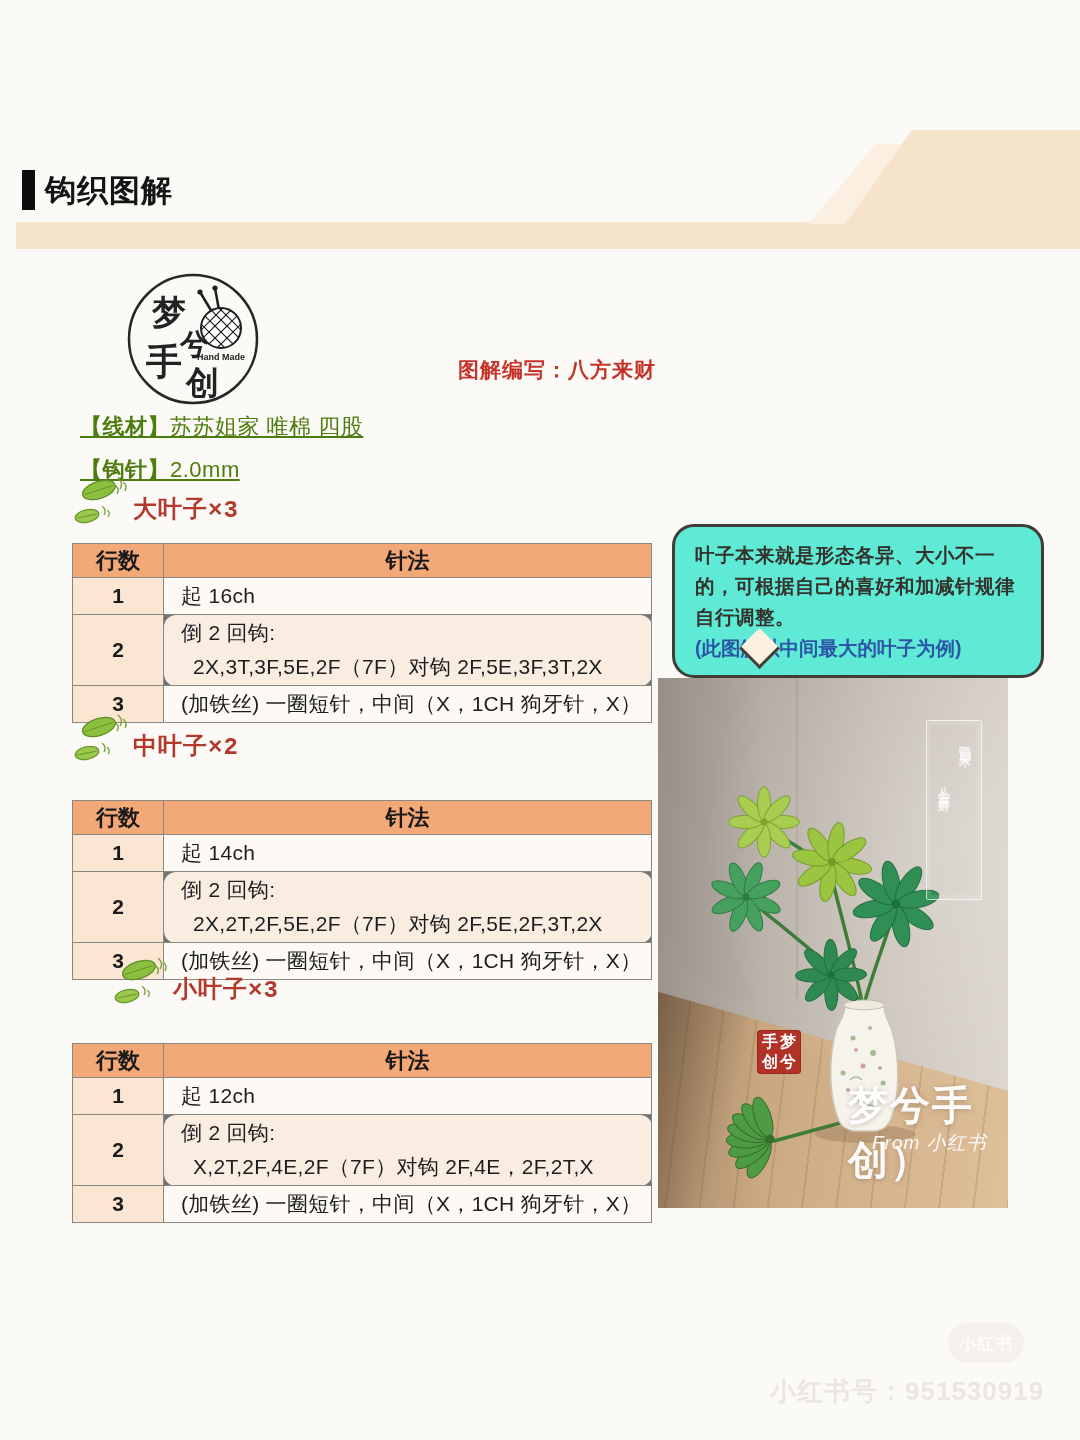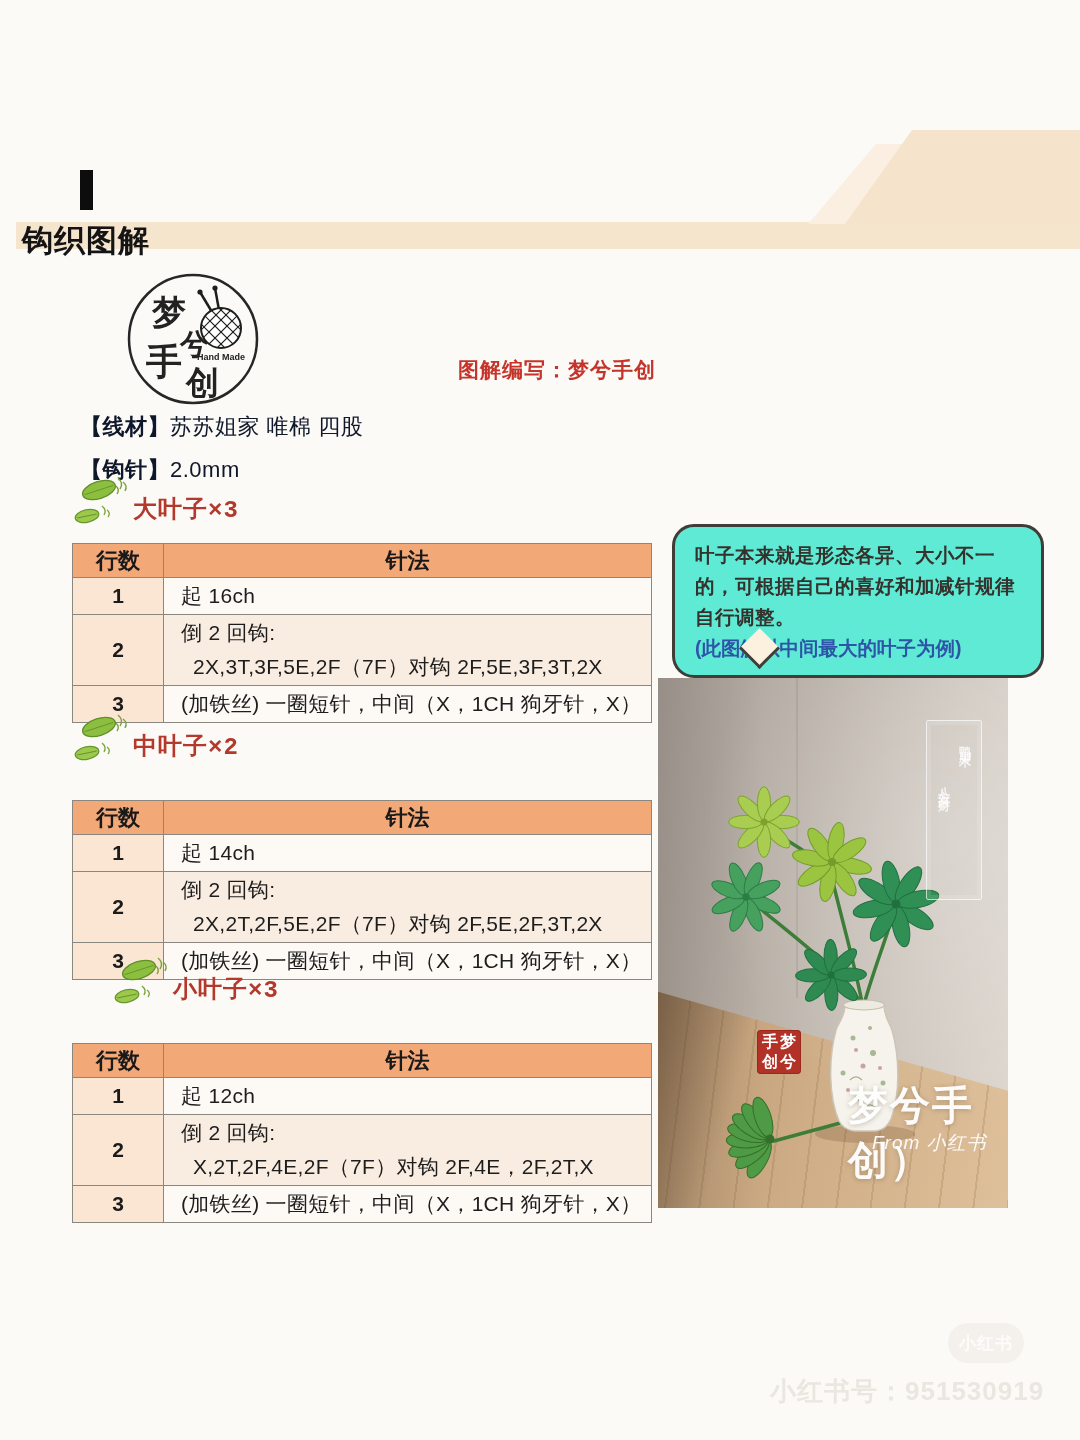--- a/index.html
+++ b/index.html
@@ -1,55 +1,55 @@
 <!DOCTYPE html>
 <html><head>
 <meta charset="utf-8">
 <style>
   html,body{margin:0;padding:0;background:#ffffff;}
   .page{position:relative;width:1080px;height:1440px;background:#fcfaf6;overflow:hidden;
         font-family:"Liberation Sans","DejaVu Sans",sans-serif;}
 
   
-  .top-tag{position:absolute;left:22px;top:170px;display:flex;align-items:center;gap:10px;z-index:3;flex-direction:column;}
+  .top-tag{position:absolute;left:22px;top:170px;display:flex;align-items:flex-start;gap:10px;z-index:3;}
   .tag-bar{width:13px;height:40px;background:#0d0d0d;}
   .tag-text{font-size:31px;font-weight:900;color:#141414;letter-spacing:1px;}
   .band{position:absolute;left:16px;top:222px;width:1064px;height:27px;background:#f6e5cd;}
   .trapwrap{position:absolute;left:0;top:128px;width:1080px;height:96px;}
   .trap-light{position:absolute;inset:0;background:#faefe1;
       clip-path:polygon(808px 96px,876px 16px,934px 16px,934px 96px);}
   .trap-main{position:absolute;inset:0;background:#f5e3cb;
       clip-path:polygon(845px 96px,912px 2px,1080px 2px,1080px 96px);}
 
   
   .logo{position:absolute;left:120px;top:266px;width:146px;height:146px;}
   .logo text{fill:#222;font-family:"Liberation Sans","DejaVu Sans",sans-serif;}
   .title{position:absolute;left:258px;top:296px;font-size:37px;font-weight:900;color:#0f0f0f;letter-spacing:1.5px;}
   .byline{position:absolute;left:458px;top:356px;font-size:21px;font-weight:700;color:#c5342b;letter-spacing:1px;}
 
   
-  .mat{position:absolute;left:80px;font-size:22px;color:#0f172a;letter-spacing:.5px;}
+  .mat{position:absolute;left:80px;font-size:22px;color:#4d7c0f;letter-spacing:.5px;text-decoration:underline;}
   .mat .lab{font-weight:800;}
   .mat1{top:412px;} .mat2{top:455px;}
 
   
   .sec-head{position:absolute;display:flex;align-items:flex-end;gap:3px;}
   .sh1{left:72px;top:476px;} .sh2{left:72px;top:713px;} .sh3{left:72px;top:956px;margin-left:40px;}
   .leaf-icon{width:58px;height:52px;}
   .sec-label{font-size:24px;font-weight:800;color:#b3392d;padding-bottom:3px;letter-spacing:1px;font-family:Liberation Mono, monospace;}
 
   
   table{position:absolute;border-collapse:collapse;width:580px;table-layout:fixed;background:#737373;}
   .t0{left:72px;top:543px;} .t1{left:72px;top:800px;} .t2{left:72px;top:1043px;}
   th,td{border:1.6px solid #8a8680;}
   th{height:31px;background:#f3a877;font-size:22px;font-weight:800;color:#191919;}
   th.c1{width:88px;}
   td.rownum{text-align:center;font-weight:800;font-size:21px;background:#fbe5d3;color:#1b1b1b;}
   td.stitches{padding:4px 6px 4px 17px;font-size:21px;color:#1d1d1d;background:#fdfaf6;}
-  tr.alt td.stitches{background:#f9ede2;}
+  tr.alt td.stitches{background:#f9ede2;border-radius:12px;}
   .line{line-height:28px;letter-spacing:.3px;}
   .line + .line{margin-top:6px;margin-left:12px;}
 
   
   .bubble{position:absolute;left:672px;top:524px;width:372px;box-sizing:border-box;background:#5eead4;
           border:3.5px solid #403c37;border-radius:22px;padding:13px 17px 11px 20px;z-index:2;}
   .bubble-text{font-size:19.5px;font-weight:700;color:#35312c;line-height:31px;letter-spacing:.5px;}
   .bubble-highlight{display:block;color:#2d55a7;font-weight:700;font-size:19.5px;line-height:31px;}
   .bubble-tail{position:absolute;left:745px;top:634px;width:26px;height:26px;background:#fcf0df;
           border-right:3.5px solid #403c37;border-bottom:3.5px solid #403c37;transform:rotate(45deg);z-index:3;}
@@ -126,21 +126,21 @@
           <line x1="91" y1="34" x2="128" y2="71"></line>
         <line x1="129" y1="50" x2="89" y2="90"></line>
           <line x1="123" y1="44" x2="83" y2="84"></line>
         <line x1="117" y1="38" x2="77" y2="78"></line>
           <line x1="111" y1="34" x2="74" y2="71"></line>
       </g>
       <text x="101" y="94" font-size="9" font-weight="700" text-anchor="middle">Hand Made</text>
     </g>
   </svg>
 
-  <div class="byline">图解编写：梦兮手创</div>
+  <div class="byline">图解编写：八方来财</div>
 
   <div class="mat mat1">
     <span class="lab">【线材】</span><span>苏苏姐家 唯棉 四股</span>
   </div>
   <div class="mat mat2">
     <span class="lab">【钩针】</span><span>2.0mm</span>
   </div>
 
   <div class="sec-head sh1">
     <svg class="leaf-icon" viewBox="0 0 58 52">

